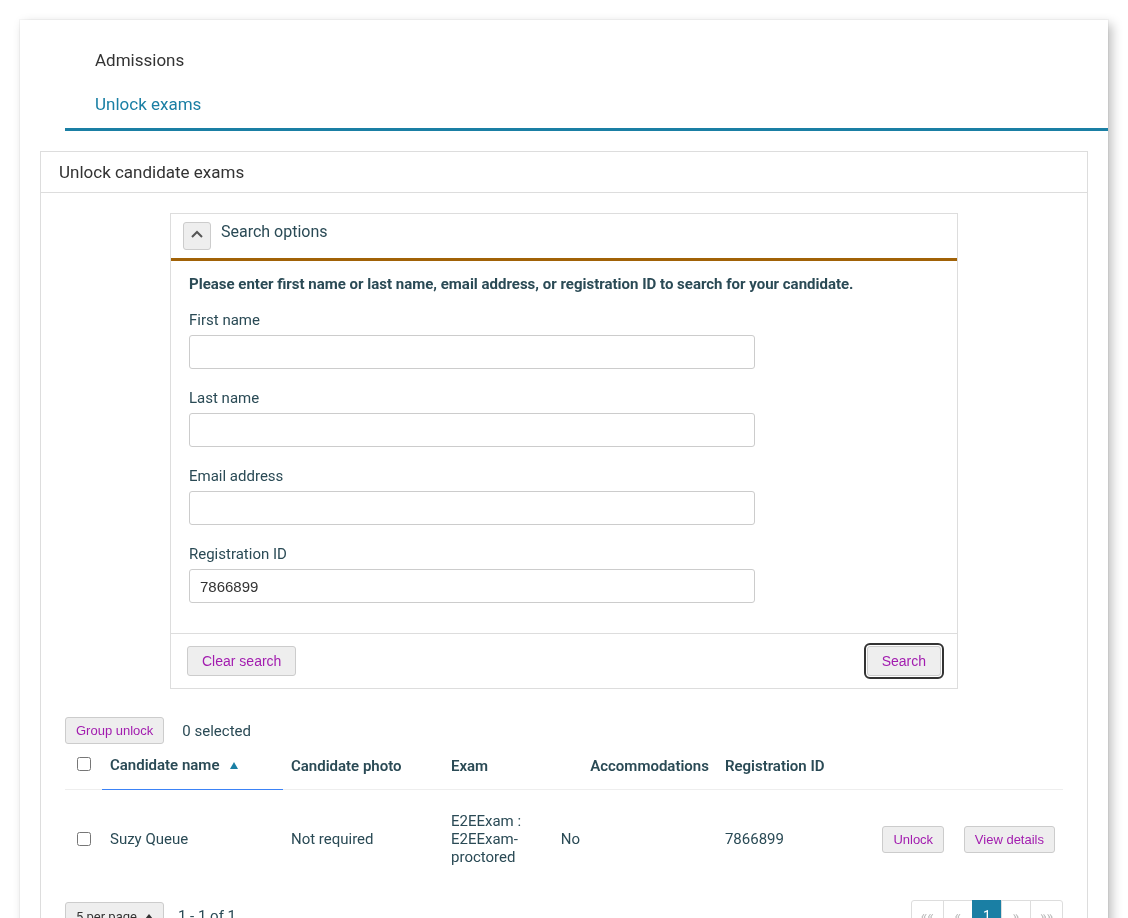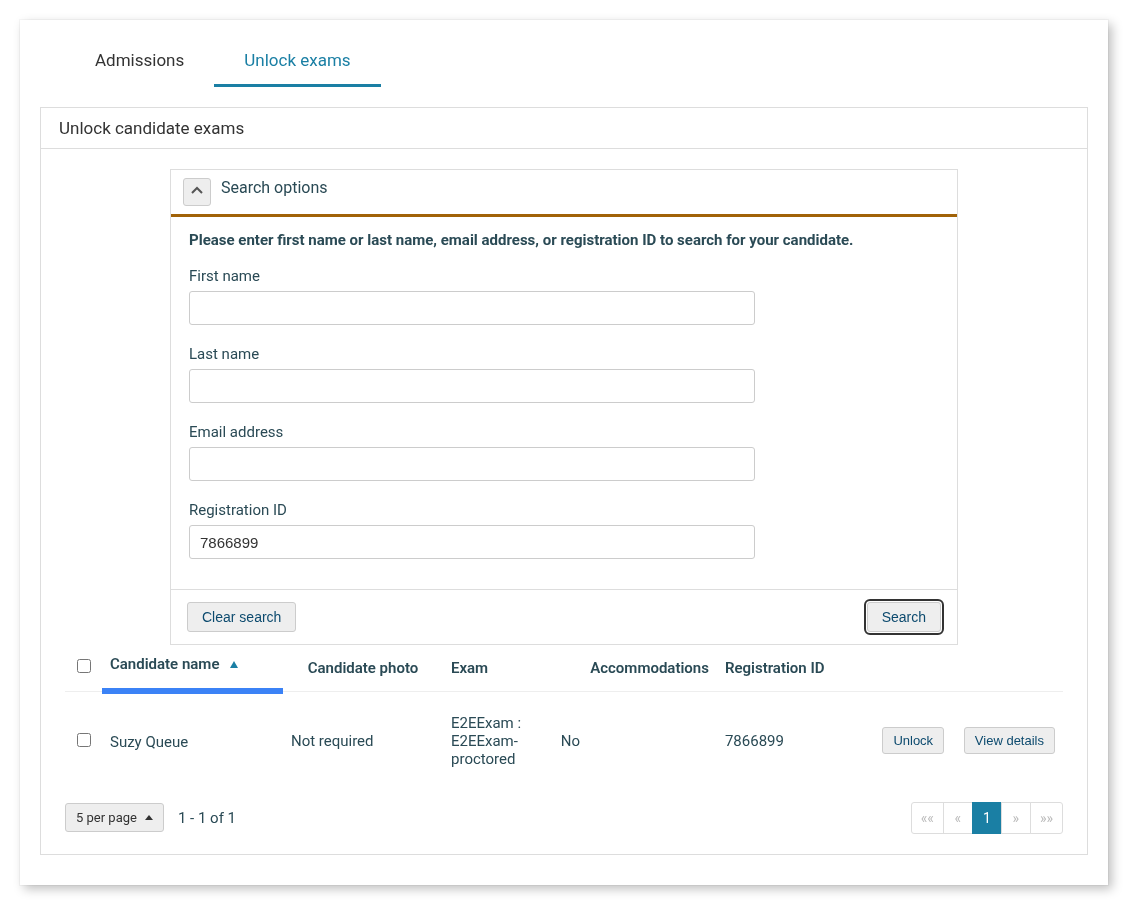--- a/index.html
+++ b/index.html
@@ -16,20 +16,21 @@
     margin: 0 auto;
     background: #fff;
     box-shadow: 4px 4px 10px rgba(0,0,0,0.25), 0 0 0 1px rgba(0,0,0,0.03);
     padding: 0 0 30px 0;
   }
   
   .tabs {
     display:flex;
     padding-left: 45px;
     padding-top: 20px;
+    flex-direction: column;
   }
   .tab {
     padding: 10px 30px 14px 30px;
     font-size: 17px;
     color: #333;
     cursor: pointer;
   }
   .tab.active {
     color: #1a7fa4;
     border-bottom: 3px solid #1a7fa4;
@@ -96,21 +97,21 @@
     display:flex;
     justify-content: space-between;
     align-items:center;
   }
   .btn {
     background: #eee;
     border: 1px solid #ccc;
     border-radius: 3px;
     padding: 6px 14px;
     font-size: 14px;
-    color: #0c4a6e;
+    color: #a21caf;
     cursor: pointer;
     text-align: center;
   }
   .btn-small { padding: 5px 10px; font-size: 13px; }
   .btn-search {
     outline: 2px solid #333;
     outline-offset: 1px;
   }
   
   .table-toolbar {
@@ -130,21 +131,21 @@
   }
   table.results th {
     text-align:left;
     font-weight: 600;
     color:#2a4a55;
     padding: 10px 8px 14px 8px;
     font-size:15px;
     vertical-align: bottom;
   }
   table.results th.sorted {
-    border-bottom: 6px solid #3b82f6;
+    border-bottom: 1px solid #3b82f6;
   }
   .sort-icon {
     display:inline-block;
     margin-left:6px;
     vertical-align: middle;
   }
   .sort-icon svg { width:10px; height:10px; fill:#1a7fa4; }
   table.results td {
     border-top: 1px solid #eee;
     padding: 22px 8px;
@@ -255,36 +256,40 @@
             <input class="form-input" type="text" value="7866899" style="">
           </div>
         </div>
 
         <div class="search-box-footer">
           <button class="btn">Clear search</button>
           <button class="btn btn-search">Search</button>
         </div>
       </div>
 
+      <div class="table-toolbar">
+        <button class="btn btn-small">Group unlock</button>
+        <span class="selected-text">0 selected</span>
+      </div>
 
       <table class="results">
         <thead>
           <tr>
             <th style="width:32px;">
               <input type="checkbox" style="">
             </th>
             <th class="sorted" style="width:200px;">
               <span>Candidate name</span>
               <span class="sort-icon">
                 <svg viewBox="0 0 10 10">
                     <polygon points="5,1 9,8 1,8"></polygon>
                   </svg>
               </span>
             </th>
-            <th style="width:175px;text-align:center;">Candidate photo</th>
+            <th style="width:175px;">Candidate photo</th>
             <th style="width:115px;">Exam</th>
             <th style="width:170px;text-align:right;">Accommodations</th>
             <th style="width:150px;">Registration ID</th>
             <th></th>
           </tr>
         </thead>
         <tbody>
           <tr>
             <td><input type="checkbox" style=""></td>
             <td>Suzy Queue</td>

